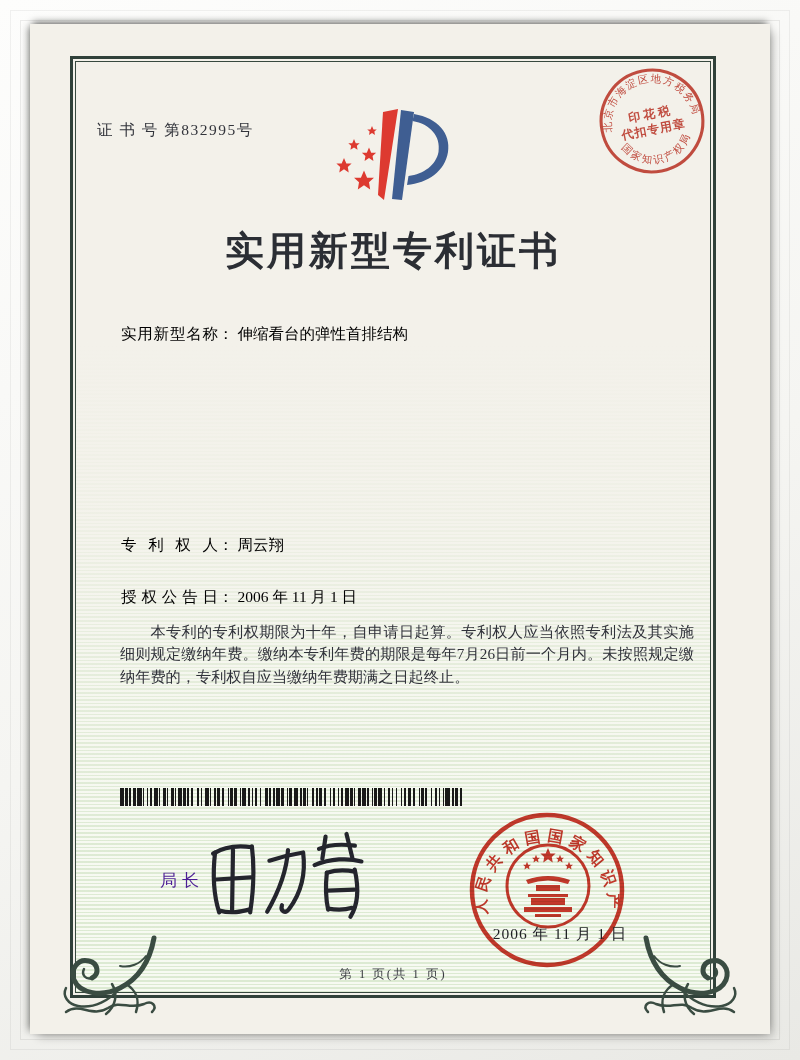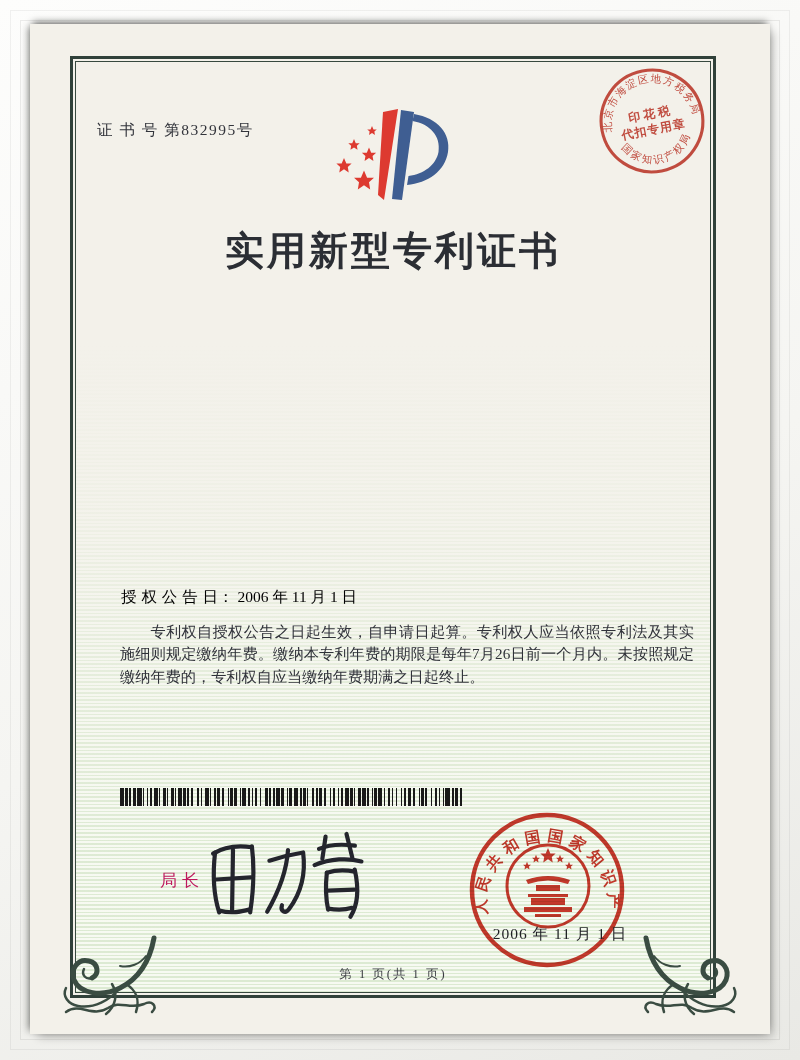--- a/index.html
+++ b/index.html
@@ -41,21 +41,21 @@
 
   .field{position:absolute;left:121px;font-size:15.5px;white-space:nowrap;}
   .flabel{display:inline-block;width:97px;text-align:justify;text-align-last:justify;}
   .fcolon{display:inline-block;margin-right:4px;}
   .paras{position:absolute;left:120px;top:621px;width:574px;font-size:15.2px;line-height:22.4px;text-align:justify;color:#2f3139;}
   .paras p{margin:0;text-indent:2em;}
 
   .barcode{position:absolute;left:120px;top:788px;width:372px;height:18px;display:flex;overflow:hidden;}
   .barcode span{display:block;height:100%;background:#191919;flex:0 0 auto;}
 
-  .signer-label{left:160px;top:869px;font-size:17px;letter-spacing:5px;color:#be185d;}
+  .signer-label{left:160px;top:869px;font-size:17px;letter-spacing:5px;color:#4c1d95;}
   .signature{position:absolute;left:208px;top:830px;}
 
   .seal-svg{position:absolute;left:465px;top:808px;mix-blend-mode:multiply;}
   .seal-date{position:absolute;left:478px;top:924px;width:164px;text-align:center;font-size:15.5px;color:#1f2024;letter-spacing:1px;}
   .stamp-svg{position:absolute;left:597px;top:66px;transform:rotate(-11deg);mix-blend-mode:multiply;opacity:.95;}
 
   .footer-page{left:70px;top:966px;width:646px;text-align:center;font-size:12.5px;letter-spacing:2px;color:#3a3c42;}
 
   .flourish{position:absolute;}
   .fl-left{left:50px;top:934px;}
@@ -107,26 +107,32 @@
       <text font-size="10" letter-spacing="2">
         <textPath href="#arcBot" startOffset="50%" text-anchor="middle">国家知识产权局</textPath>
       </text>
       <text x="53" y="50" text-anchor="middle" font-size="11.5" font-weight="bold" letter-spacing="3">印花税</text>
       <text x="53" y="65" text-anchor="middle" font-size="11.5" font-weight="bold" letter-spacing="1">代扣专用章</text>
     </g>
   </svg>
 
   <div class="txt title">实用新型专利证书</div>
 
+  <div class="field" style="top:324px">
+    <span class="flabel">实用新型名称</span><span class="fcolon">：</span><span class="fvalue">伸缩看台的弹性首排结构</span>
+  </div>
+  <div class="field" style="top:535px">
+    <span class="flabel">专利权人</span><span class="fcolon">：</span><span class="fvalue">周云翔</span>
+  </div>
   <div class="field" style="top:587px">
     <span class="flabel">授权公告日</span><span class="fcolon">：</span><span class="fvalue">2006 年 11 月 1 日</span>
   </div>
 
   <div class="paras">
-    <p>专利权自授权公告之日起生效，自申请日起算。专利权人应当依照专利法及其实施细则规定缴纳年费。缴纳本专利年费的期限是每年7月26日前一个月内。未按照规定缴纳年费的，专利权自应当缴纳年费期满之日起终止。</p>
+    <p>本专利的专利权期限为十年，自申请日起算。专利权人应当依照专利法及其实施细则规定缴纳年费。缴纳本专利年费的期限是每年7月26日前一个月内。未按照规定缴纳年费的，专利权自应当缴纳年费期满之日起终止。</p>
   </div>
 
   <div class="barcode">
       <span style="width: 4.05px; margin-right: 1.35px;"></span>
       <span style="width: 2.7px; margin-right: 1.35px;"></span>
       <span style="width: 1.35px; margin-right: 2.7px;"></span>
       <span style="width: 2.7px; margin-right: 1.35px;"></span>
       <span style="width: 4.05px; margin-right: 1.35px;"></span>
       <span style="width: 1.35px; margin-right: 2.7px;"></span>
       <span style="width: 1.35px; margin-right: 1.35px;"></span>

